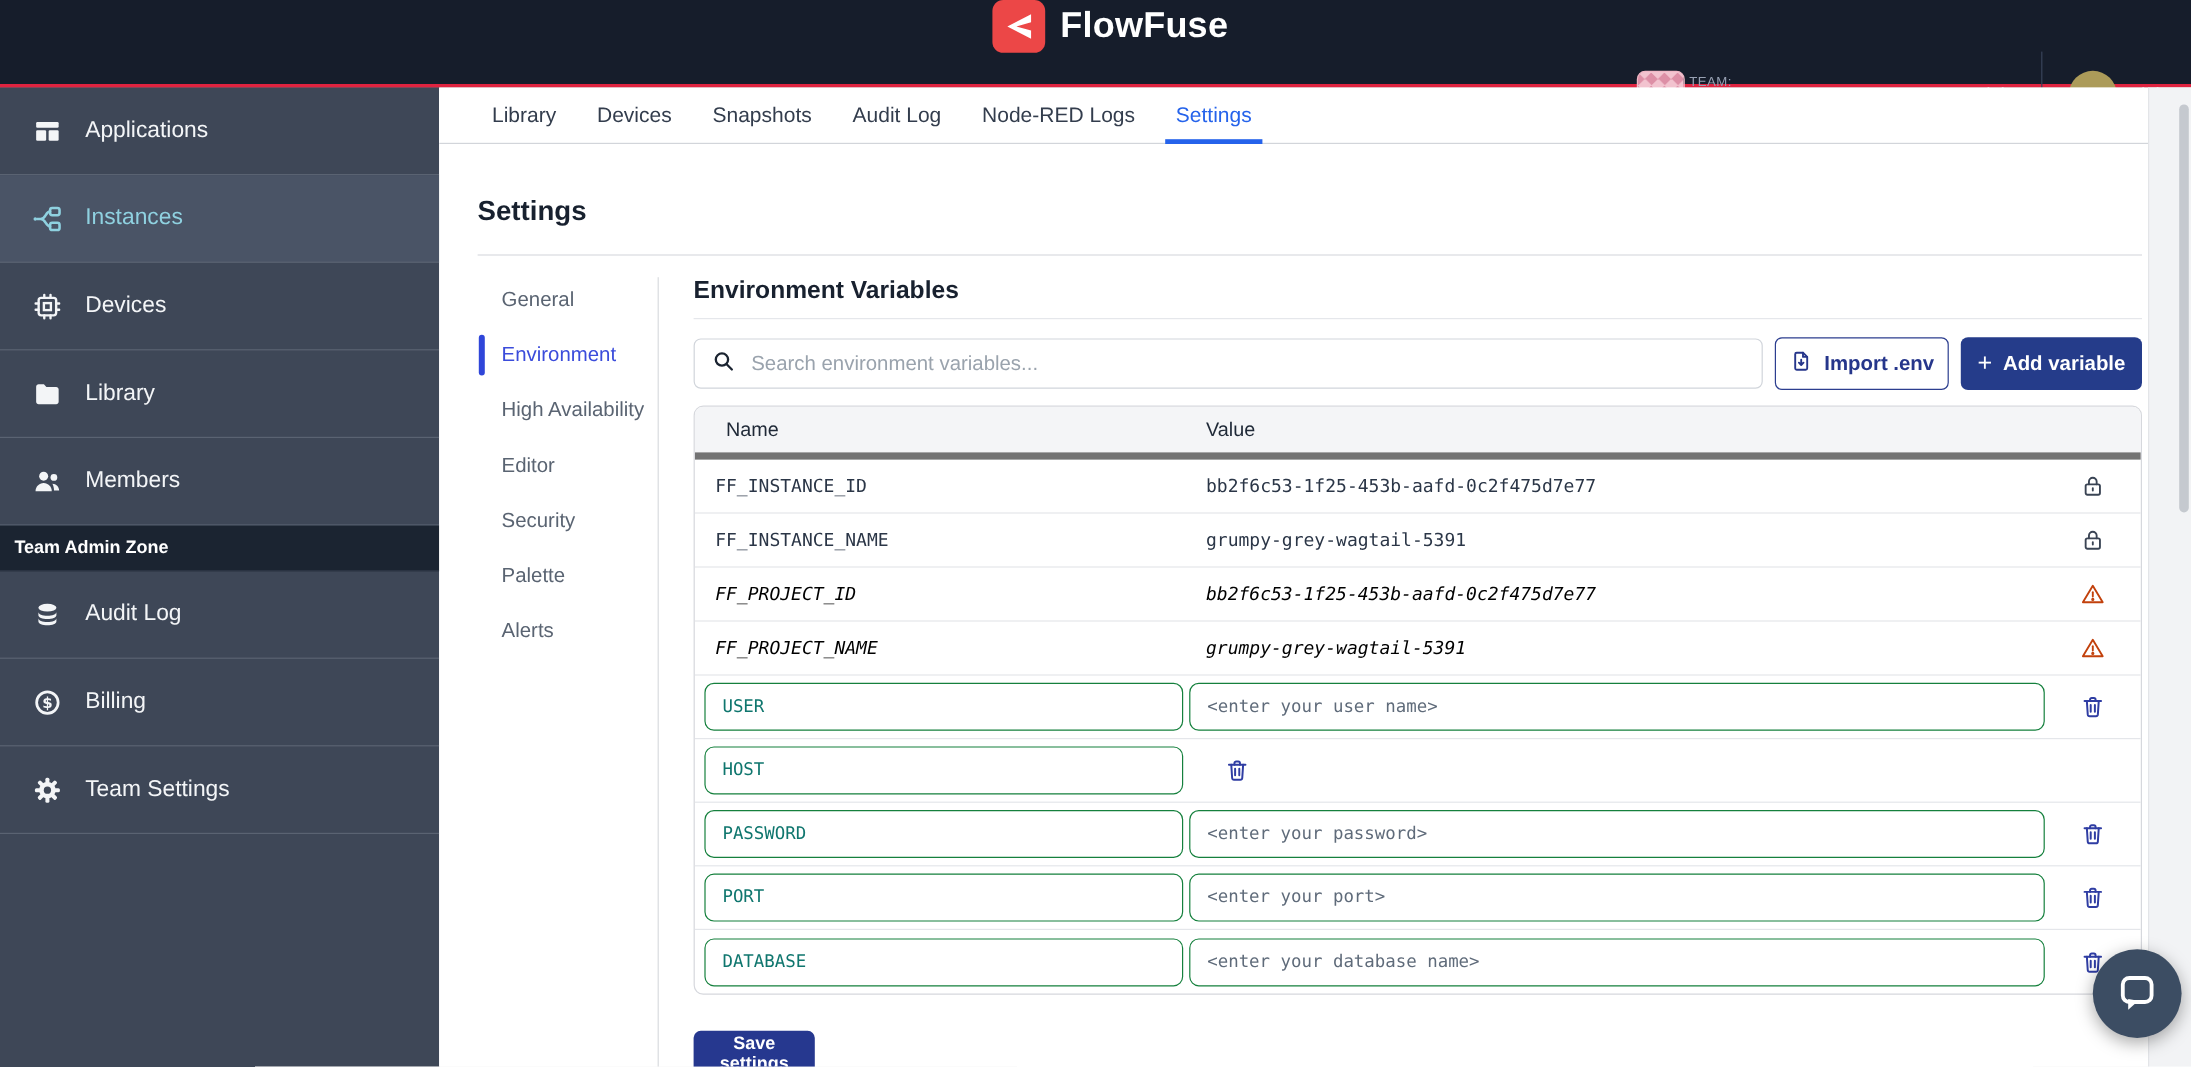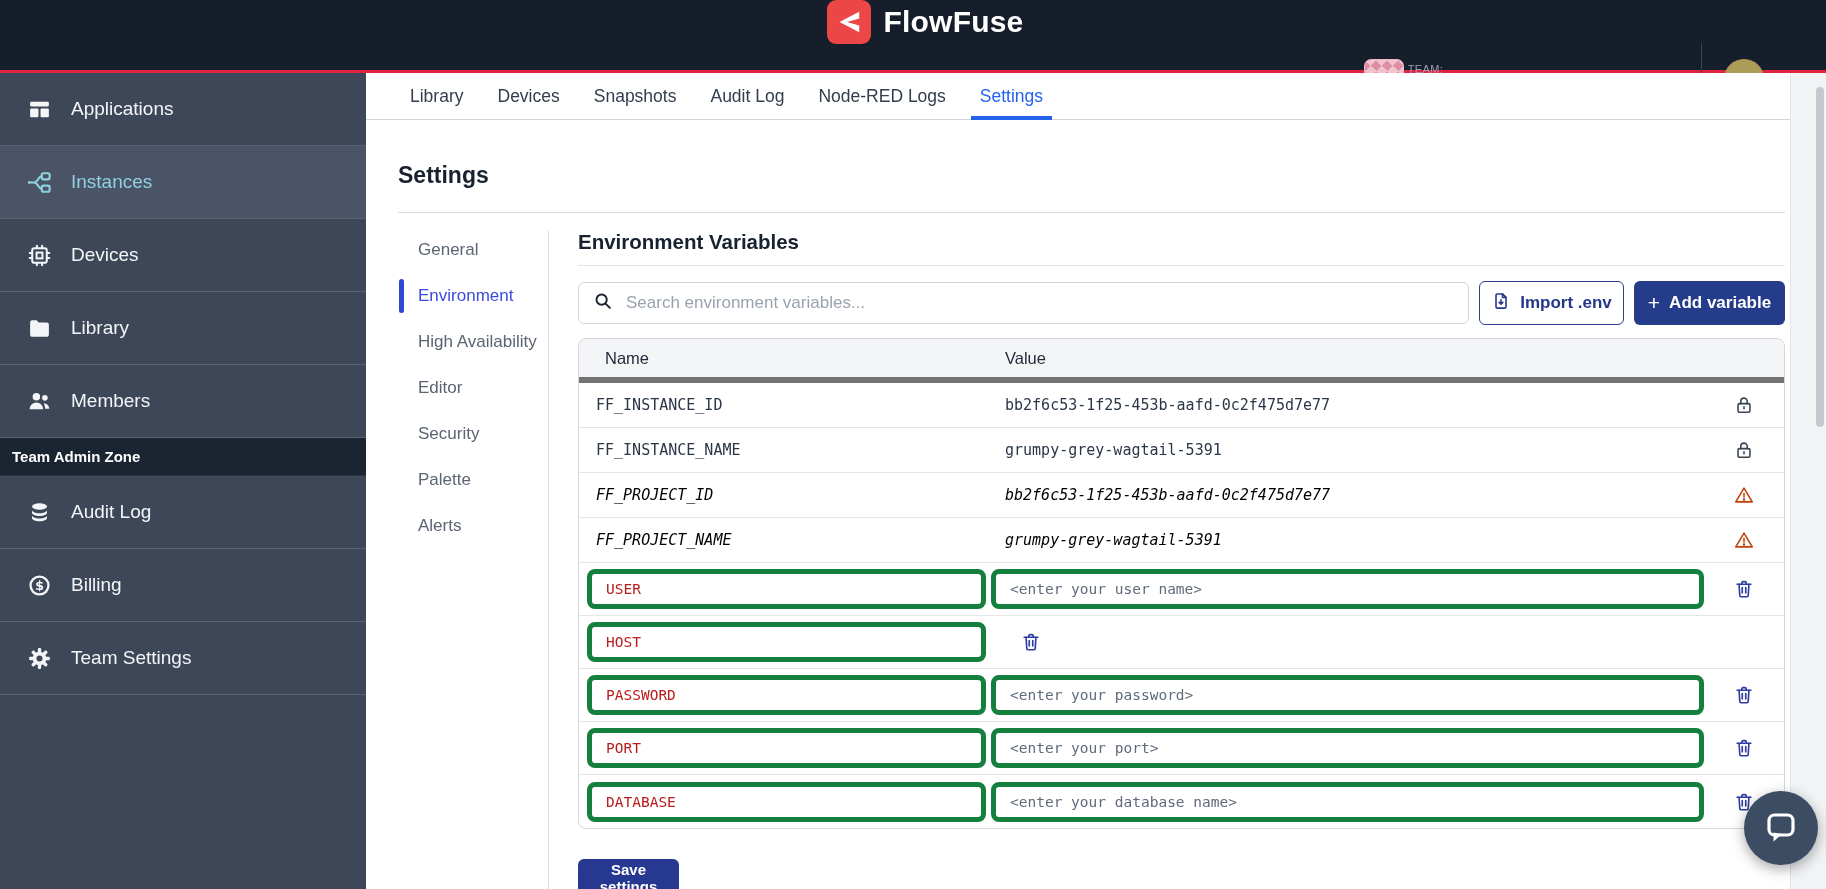--- a/index.html
+++ b/index.html
@@ -116,22 +116,22 @@
     font-family:"DejaVu Sans Mono",monospace;font-size:15px;color:#2b3647;
   }
   .t-row .cell-name{padding-left:17px;}
   .t-row.deprecated{color:#000000;font-style:italic;}
   .row-icon{display:flex;align-items:center;justify-content:center;}
   .t-input-row{
     height:53px;display:flex;align-items:center;border-bottom:1px solid #e4e6ea;padding:0 0 0 8px;
   }
   .t-input-row:last-child{border-bottom:none;}
   .env-input{
-    height:40px;border:5px solid #15803d;border-radius:8px;padding:0 14px;
-    font-family:"DejaVu Sans Mono",monospace;font-size:14.5px;color:#b91c1c;outline:none;background:#fff;
+    height:40px;border:1px solid #15803d;border-radius:8px;padding:0 14px;
+    font-family:"DejaVu Sans Mono",monospace;font-size:14.5px;color:#0f766e;outline:none;background:#fff;
   }
   .env-input::placeholder{color:#5f6b7a;}
   .name-input{width:399px;margin-right:5px;}
   .value-input{flex:1;}
   .icon-col{width:80px;display:flex;align-items:center;justify-content:center;flex-shrink:0;}
   .icon-btn{background:none;border:none;padding:2px;cursor:pointer;display:flex;}
   .save-btn{
     margin-top:30px;width:101px;height:38px;border:none;border-radius:6px;background:#26388f;
     color:#fff;font-size:15px;font-weight:bold;cursor:pointer;font-family:"Liberation Sans",sans-serif;
   }

